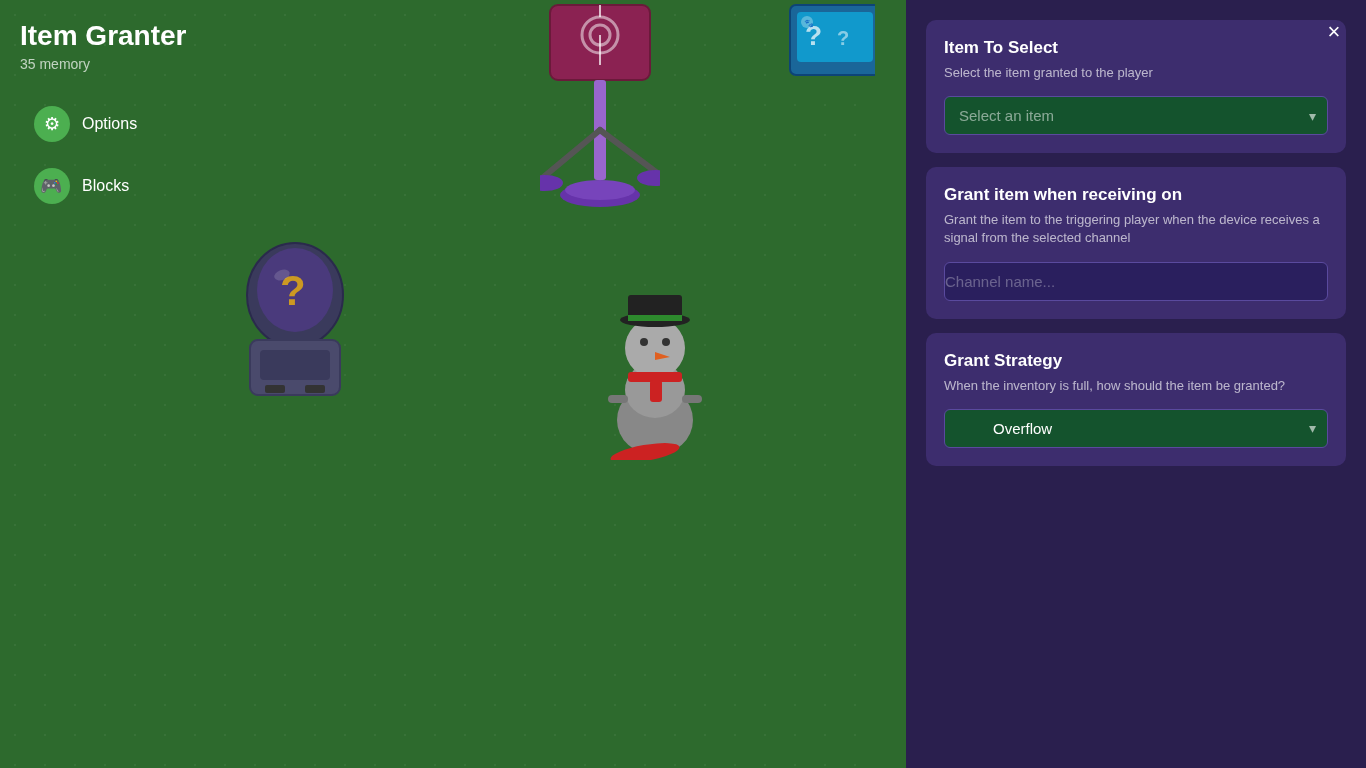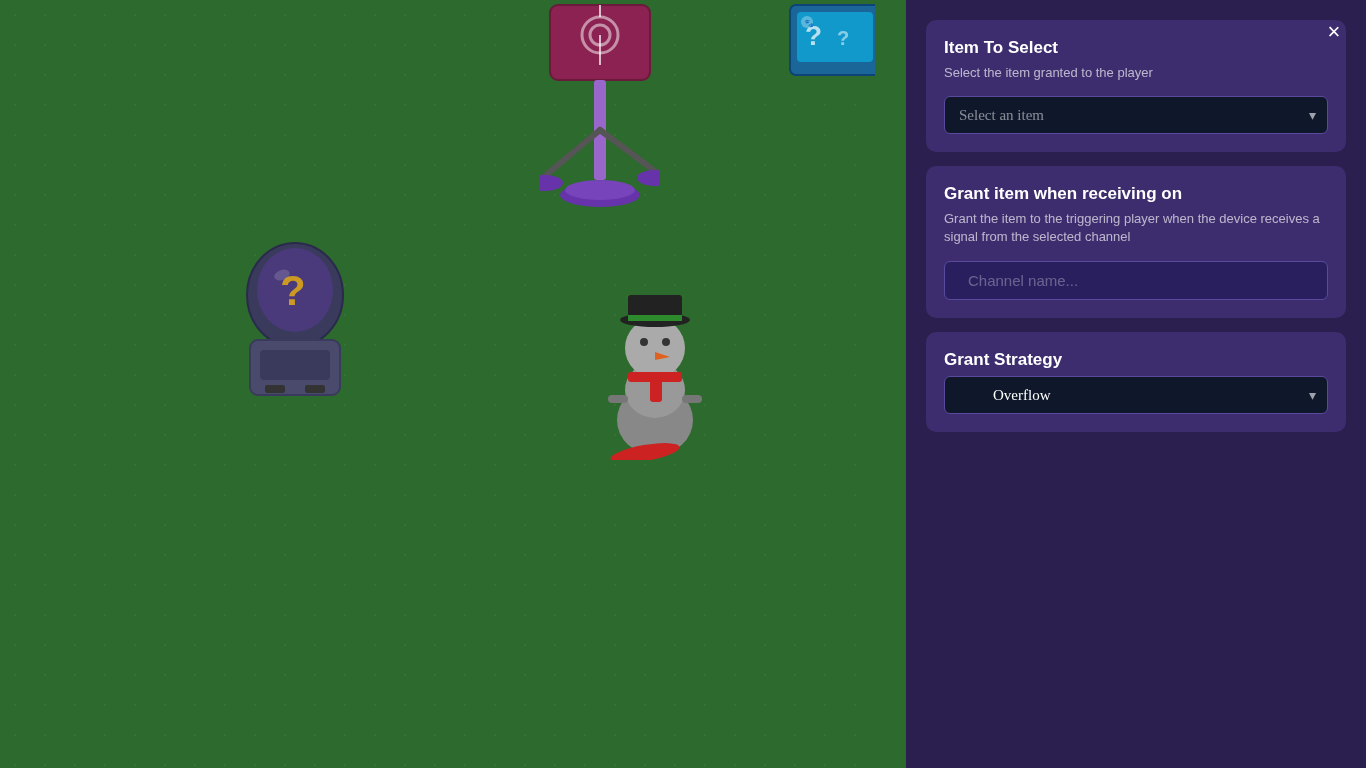--- a/index.html
+++ b/index.html
@@ -165,30 +165,29 @@
       line-height: 1.4;
     }
 
     .select-wrapper {
       position: relative;
       width: 100%;
     }
 
     .select-wrapper select {
       width: 100%;
-      background: #0f172a;
+      background: #14532d;
       border: 1px solid #5a4a9e;
       border-radius: 6px;
       padding: 10px 36px 10px 14px;
       color: rgba(255,255,255,0.5);
       font-size: 15px;
       appearance: none;
       cursor: pointer;
       outline: none;
-      font-family: Liberation Serif, serif;
     }
 
     .select-wrapper select option {
       background: #2a1f5e;
       color: white;
     }
 
     .select-wrapper .chevron {
       position: absolute;
       right: 12px;
@@ -250,35 +249,49 @@
 
     .spinner-down {
       border-radius: 0 0 4px 0;
     }
 
     .channel-input {
       width: 100%;
       background: #2a1f5e;
       border: 1px solid #5a4a9e;
       border-radius: 6px;
-      padding: 10px 23px;
+      padding: 10px 0;
       color: rgba(255,255,255,0.4);
       font-size: 15px;
       outline: none;
     }
 
     .channel-input::placeholder {
       color: rgba(255,255,255,0.3);
     }
   </style>
 </head>
 <body>
 
 <div class="game-area">
 
+  <div class="left-panel">
+    <div class="panel-title">Item Granter</div>
+    <div class="panel-subtitle">35 memory</div>
+
+    <div class="nav-item">
+      <div class="nav-icon">⚙</div>
+      <span>Options</span>
+    </div>
+
+    <div class="nav-item">
+      <div class="nav-icon">🎮</div>
+      <span>Blocks</span>
+    </div>
+  </div>
 
   <div class="sprite antenna-tower">
     <svg viewBox="0 0 120 230" xmlns="http://www.w3.org/2000/svg">
 
       <rect x="10" y="5" width="100" height="75" rx="8" fill="#8B2252" stroke="#6a1a3a" stroke-width="2"></rect>
 
       <circle cx="60" cy="35" r="18" fill="none" stroke="rgba(255,255,255,0.5)" stroke-width="3"></circle>
       <circle cx="60" cy="35" r="10" fill="none" stroke="rgba(255,255,255,0.5)" stroke-width="3"></circle>
       <line x1="60" y1="17" x2="60" y2="5" stroke="rgba(255,255,255,0.7)" stroke-width="2"></line>
       <line x1="60" y1="35" x2="60" y2="65" stroke="rgba(255,255,255,0.7)" stroke-width="2"></line>
@@ -382,20 +395,21 @@
 
 
   <div class="section">
     <div class="section-title">Grant item when receiving on</div>
     <div class="section-desc">Grant the item to the triggering player when the device receives a signal from the selected channel</div>
     <input type="text" class="channel-input" placeholder="Channel name..." style="">
   </div>
 
   <div class="section">
     <div class="section-title">Grant Strategy</div>
+    <div class="section-desc">When the inventory is full, how should the item be granted?</div>
     <div class="select-wrapper">
       <select class="has-value">
         <option value="overflow" selected="">Overflow</option>
         <option value="replace">Replace</option>
         <option value="dont">Don't Grant</option>
       </select>
       <span class="chevron">▾</span>
     </div>
   </div>
 

